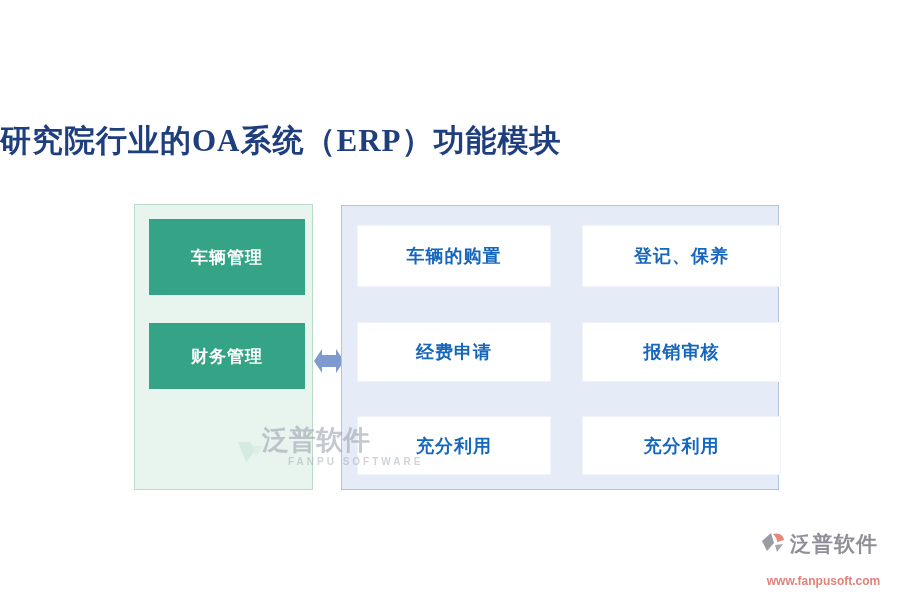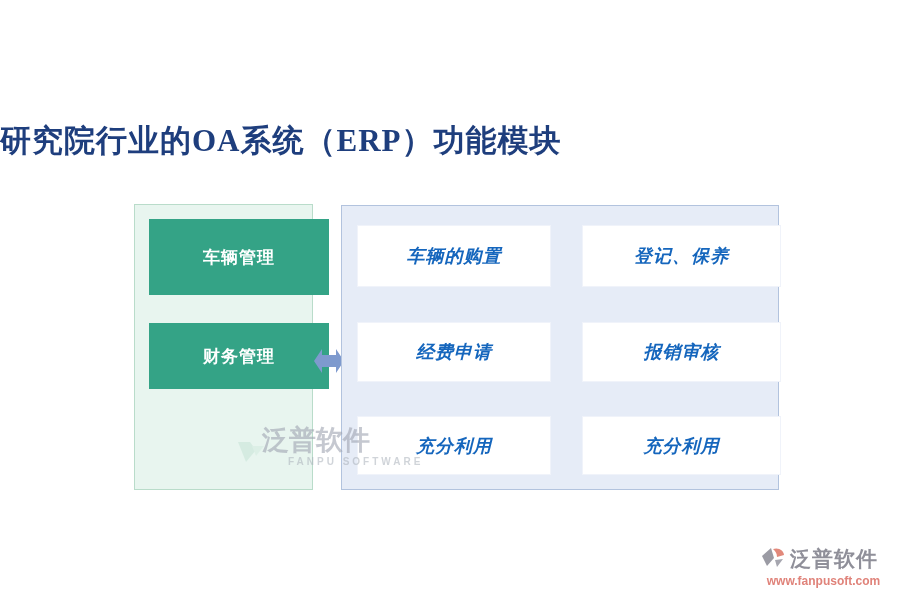--- a/index.html
+++ b/index.html
@@ -30,21 +30,21 @@
     left: 134px;
     top: 204px;
     width: 179px;
     height: 286px;
     background: #e8f5ef;
     border: 1px solid #b9dcca;
   }
   .module-btn {
     position: absolute;
     left: 14px;
-    width: 180px;
+    width: 156px;
     background: #34a386;
     color: #ffffff;
     font-size: 17px;
     font-weight: bold;
     letter-spacing: 1px;
     display: flex;
     align-items: center;
     justify-content: center;
     text-align: center;
   }
@@ -74,21 +74,20 @@
     background: #ffffff;
     border: 1px solid #f0f3fa;
     color: #1566bd;
     font-size: 18px;
     font-weight: bold;
     letter-spacing: 1px;
     display: flex;
     align-items: center;
     justify-content: center;
     text-align: center;
-    font-style: italic;
   }
   .col0 { left: 15px;  width: 194px; }
   .col1 { left: 240px; width: 199px; }
   .row0 { top: 19px;  height: 62px; }
   .row1 { top: 116px; height: 60px; }
   .row2 { top: 210px; height: 59px; }
   
   .watermark {
     position: absolute;
     left: 234px;
@@ -142,21 +141,21 @@
     color: #8f8f99;
     letter-spacing: 1px;
     white-space: nowrap;
   }
   .footer-logo .brand-url {
     font-family: "Liberation Sans", sans-serif;
     font-size: 12px;
     font-weight: bold;
     color: #e0837a;
     white-space: nowrap;
-    margin-top: 1px;
+    margin-top: 16px;
   }
 </style>
 </head>
 <body>
 
 <div class="canvas">
 
   <div class="page-title">研究院行业的OA系统（ERP）功能模块</div>
 
   <div class="left-panel">

